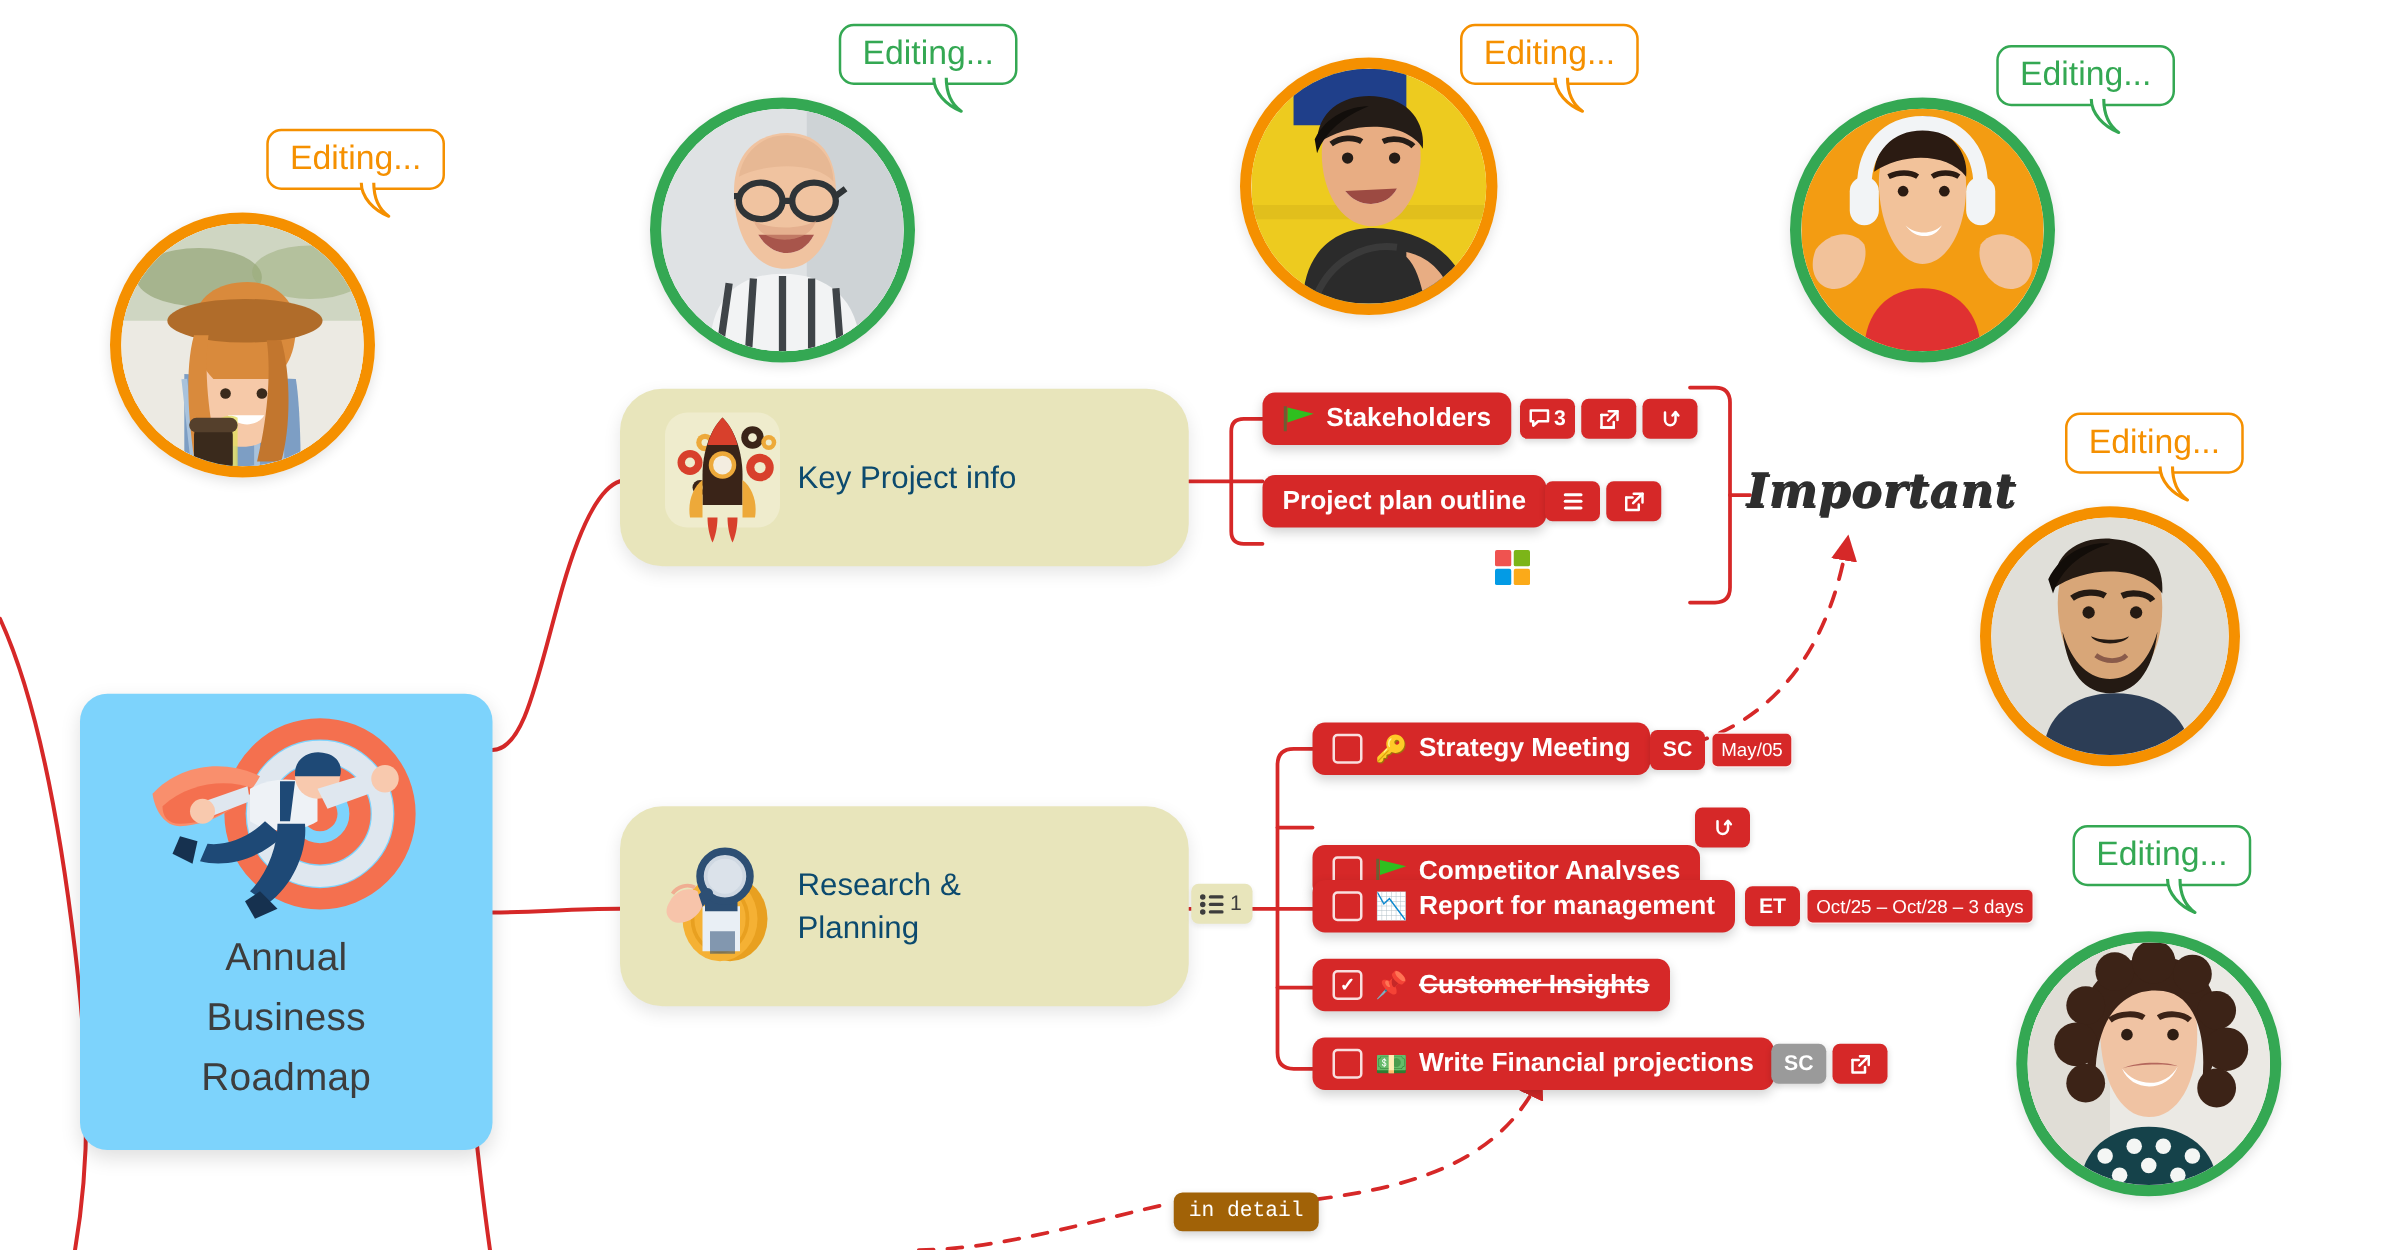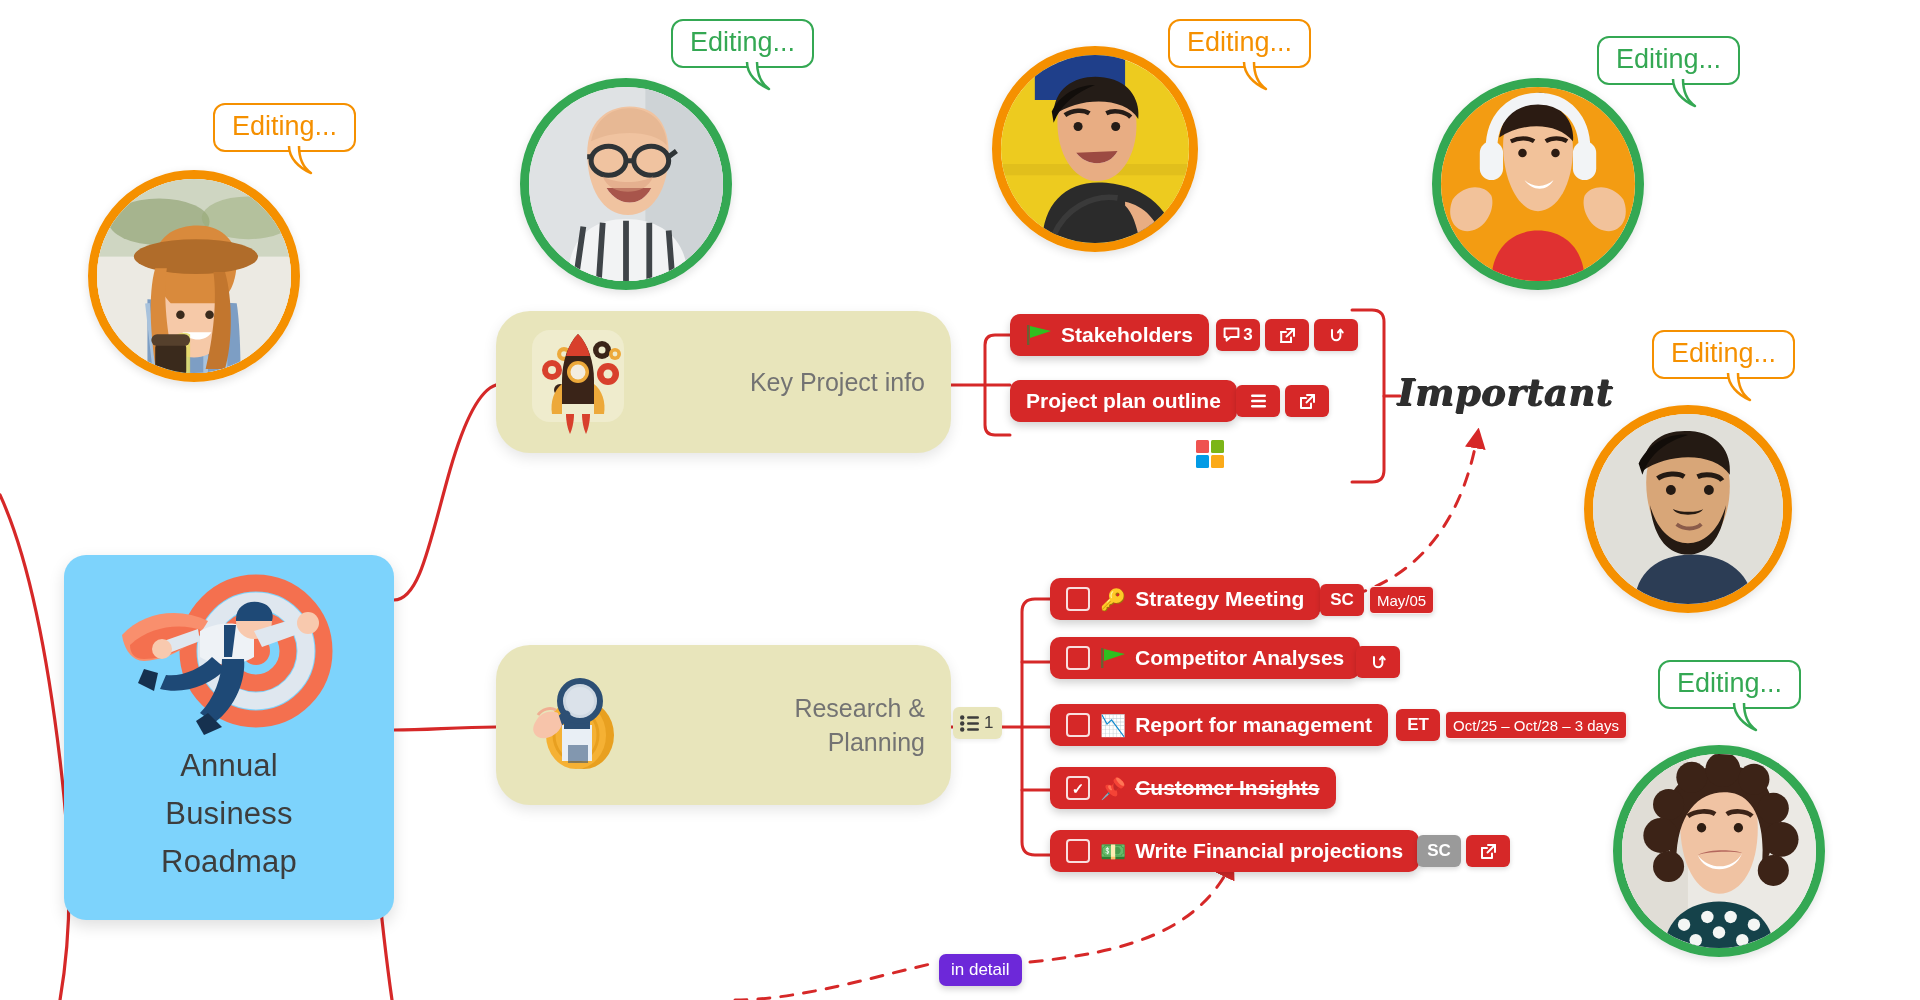--- a/index.html
+++ b/index.html
@@ -34,21 +34,21 @@
   
   .topic{
     position:absolute;
     background:#e8e5bb;
     border-radius:34px;
     box-shadow:0 5px 14px rgba(0,0,0,.10);
     display:flex;align-items:center;
   }
   .topic .ticon{width:120px;height:120px;flex:0 0 120px;margin-left:22px;}
   .topic .tlabel{
-    flex:1;text-align:right;color:#737373;font-size:25px;line-height:34px;
+    flex:1;text-align:left;color:#0c4a6e;font-size:25px;line-height:34px;
     padding-right:26px;
   }
   #topic-key{left:496px;top:311px;width:455px;height:142px;}
   #topic-stage{left:496px;top:645px;width:455px;height:160px;}
 
   
   .listbadge{
     position:absolute;left:953px;top:707px;
     height:32px;padding:0 9px 0 7px;
     background:#e8e5bb;border-radius:6px;
@@ -109,24 +109,25 @@
     font-family:"DejaVu Serif", serif;
     font-style:italic;font-weight:bold;
     font-size:37px;color:#2e2e2e;
     letter-spacing:.5px;
     text-shadow:1px 1px 0 #2e2e2e;
   }
 
   
   .indetail{
     position:absolute;left:939px;top:954px;
-    background:#6d28d9;color:#fff;border-radius:7px;
+    background:#a16207;color:#fff;border-radius:7px;
     font-size:17px;padding:6px 12px;
     box-shadow:0 3px 7px rgba(0,0,0,.18);
     z-index:4;
+    font-family:Liberation Mono, monospace;
   }
 
   
   .presence{position:absolute;}
   .avatar{
     position:absolute;border-radius:50%;overflow:hidden;
     box-sizing:border-box;
     box-shadow:0 3px 10px rgba(0,0,0,.12);
   }
   .avatar.orange{border:9px solid #f59000;}
@@ -385,21 +386,21 @@
   <div class="chip" style="left:1050px;top:578px;">
     <span class="cbox"></span>
     <span class="emoji">🔑</span>
     <span class="chip-label">Strategy Meeting</span>
   </div>
   <div class="attachrow" style="left:1320px;top:584px;">
     <div class="mini">SC</div>
     <div class="mini date">May/05</div>
   </div>
 
-  <div class="chip" style="left:1050px;top:637px;text-align:center;">
+  <div class="chip" style="left:1050px;top:676px;text-align:center;">
     <span class="cbox"></span>
     <svg class="flagimg" width="26" height="22" viewBox="0 0 26 22">
       <rect x="1" y="1" width="2.4" height="20" fill="#6b6033"></rect>
       <path d="M4,2 L25,7 L4,14Z" fill="#2fbf1f"></path>
     </svg>
     <span class="chip-label">Competitor Analyses</span>
   </div>
   <div class="attachrow" style="left:1356px;top:646px;">
     <div class="mini">
       <svg width="17" height="17" viewBox="0 0 17 17">

